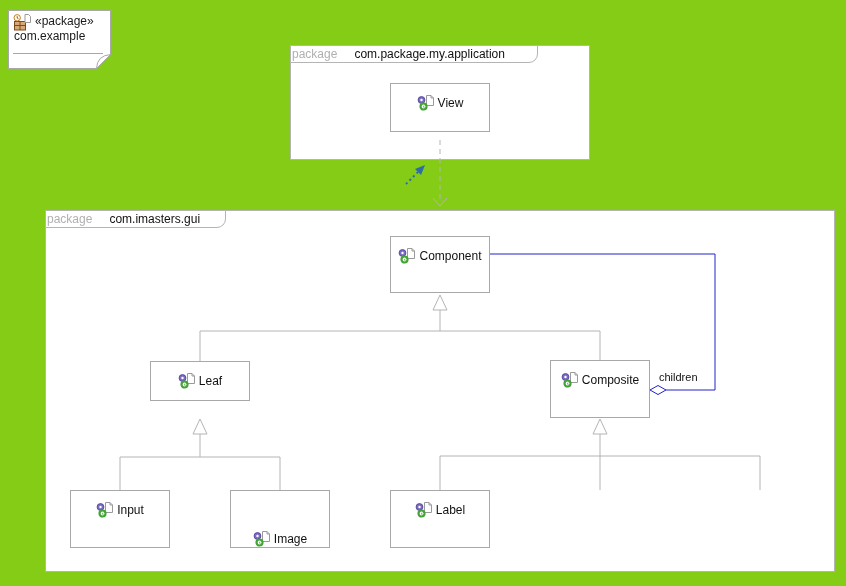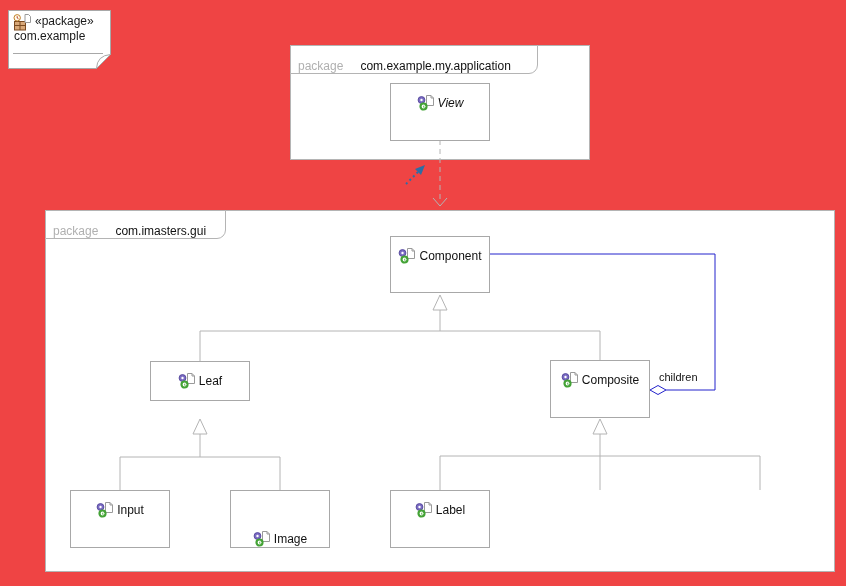--- a/index.html
+++ b/index.html
@@ -4,38 +4,38 @@
 <style>
   :root{
     --line:#b4b4b4;
     --association:#2323cc;
     --keyword_text:#b0b0b0;
     --box_border:#a8a8a8;
     --decorator_blue:#2e6da4;
   }
   html,body{margin:0;padding:0;background:#fff;}
   .canvas{
-    position:relative;width:846px;height:586px;background:#ef4444;overflow:hidden;
+    position:relative;width:846px;height:586px;background:#84cc16;overflow:hidden;
     font-family:"Liberation Sans", sans-serif;color:#1a1a1a;
   }
   .connectors{position:absolute;left:0;top:0;z-index:1;}
   .edge{stroke:var(--line);stroke-width:1;fill:none;}
   .tri{stroke:var(--line);stroke-width:1;fill:#fff;}
   .dep{stroke:var(--line);stroke-width:1;fill:none;stroke-dasharray:5 4;}
   .dep-head{stroke:var(--line);stroke-width:1;fill:none;}
   .assoc{stroke:var(--association);stroke-width:1;fill:none;}
   .diamond{stroke:var(--association);stroke-width:1;fill:#fff;}
   .deco-line{stroke:var(--decorator_blue);stroke-width:2;stroke-dasharray:2 3;fill:none;}
   .deco-head{fill:var(--decorator_blue);}
 
   .pkg{position:absolute;z-index:0;background:#fff;border:1px solid var(--line);box-sizing:border-box;}
   .pkg-tab{
-    position:absolute;left:-1px;top:-1px;height:29px;box-sizing:border-box;
+    position:absolute;left:-1px;top:-1px;height:18px;box-sizing:border-box;
     border:1px solid var(--line);border-bottom-right-radius:9px;background:#fff;
-    display:flex;align-items:flex-end;padding-left:7px;white-space:nowrap;
+    display:flex;align-items:center;padding-left:1px;white-space:nowrap;
   }
   .kw{color:var(--keyword_text);font-size:12px;margin-right:17px;}
   .pname{color:#111;font-size:12px;}
 
   .cls{
     position:absolute;z-index:2;width:100px;height:58px;box-sizing:border-box;
     background:#fff;border:1px solid var(--box_border);
     display:flex;justify-content:center;align-items:flex-start;
     padding-top:11px;gap:4px;
   }
@@ -105,32 +105,32 @@
     <svg class="note-icon" viewBox="0 0 20 17">
       <use href="#package-note-icon"></use>
     </svg>
     <span class="note-line1">«package»</span>
     <span class="note-line2">com.example</span>
   </div>
 
   <div class="pkg" style="left:290px;top:45px;width:300px;height:115px;">
     <div class="pkg-tab" style="width:248px;">
       <span class="kw">package</span>
-      <span class="pname">com.example.my.application</span>
+      <span class="pname">com.package.my.application</span>
     </div>
   </div>
 
   <div class="pkg" style="left:45px;top:210px;width:790px;height:362px;">
     <div class="pkg-tab" style="width:181px;">
       <span class="kw">package</span>
       <span class="pname">com.imasters.gui</span>
     </div>
   </div>
 
-  <div class="cls" style="left:390px;top:83px;height:58px;font-style:italic;">
+  <div class="cls" style="left:390px;top:83px;height:49px;">
     <svg class="cicon" viewBox="0 0 17 16">
         <use href="#class-icon"></use>
       </svg>
     <span class="clabel">View</span>
   </div>
 
   <div class="cls" style="left:390px;top:236px;height:57px;">
     <svg class="cicon" viewBox="0 0 17 16">
         <use href="#class-icon"></use>
       </svg>

